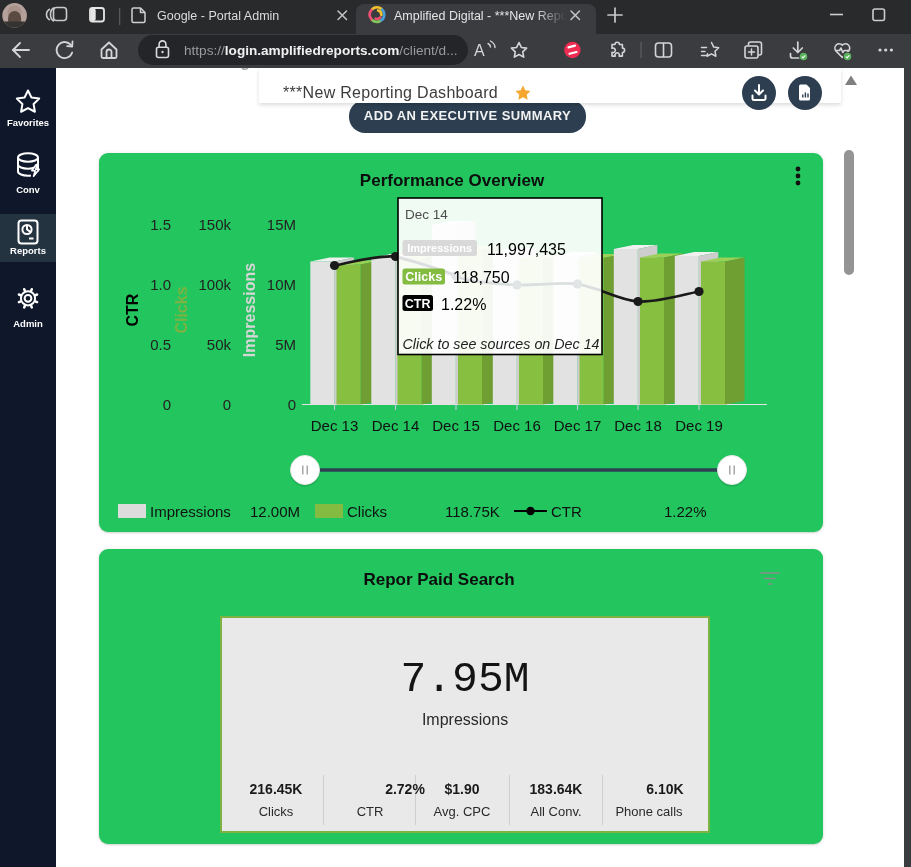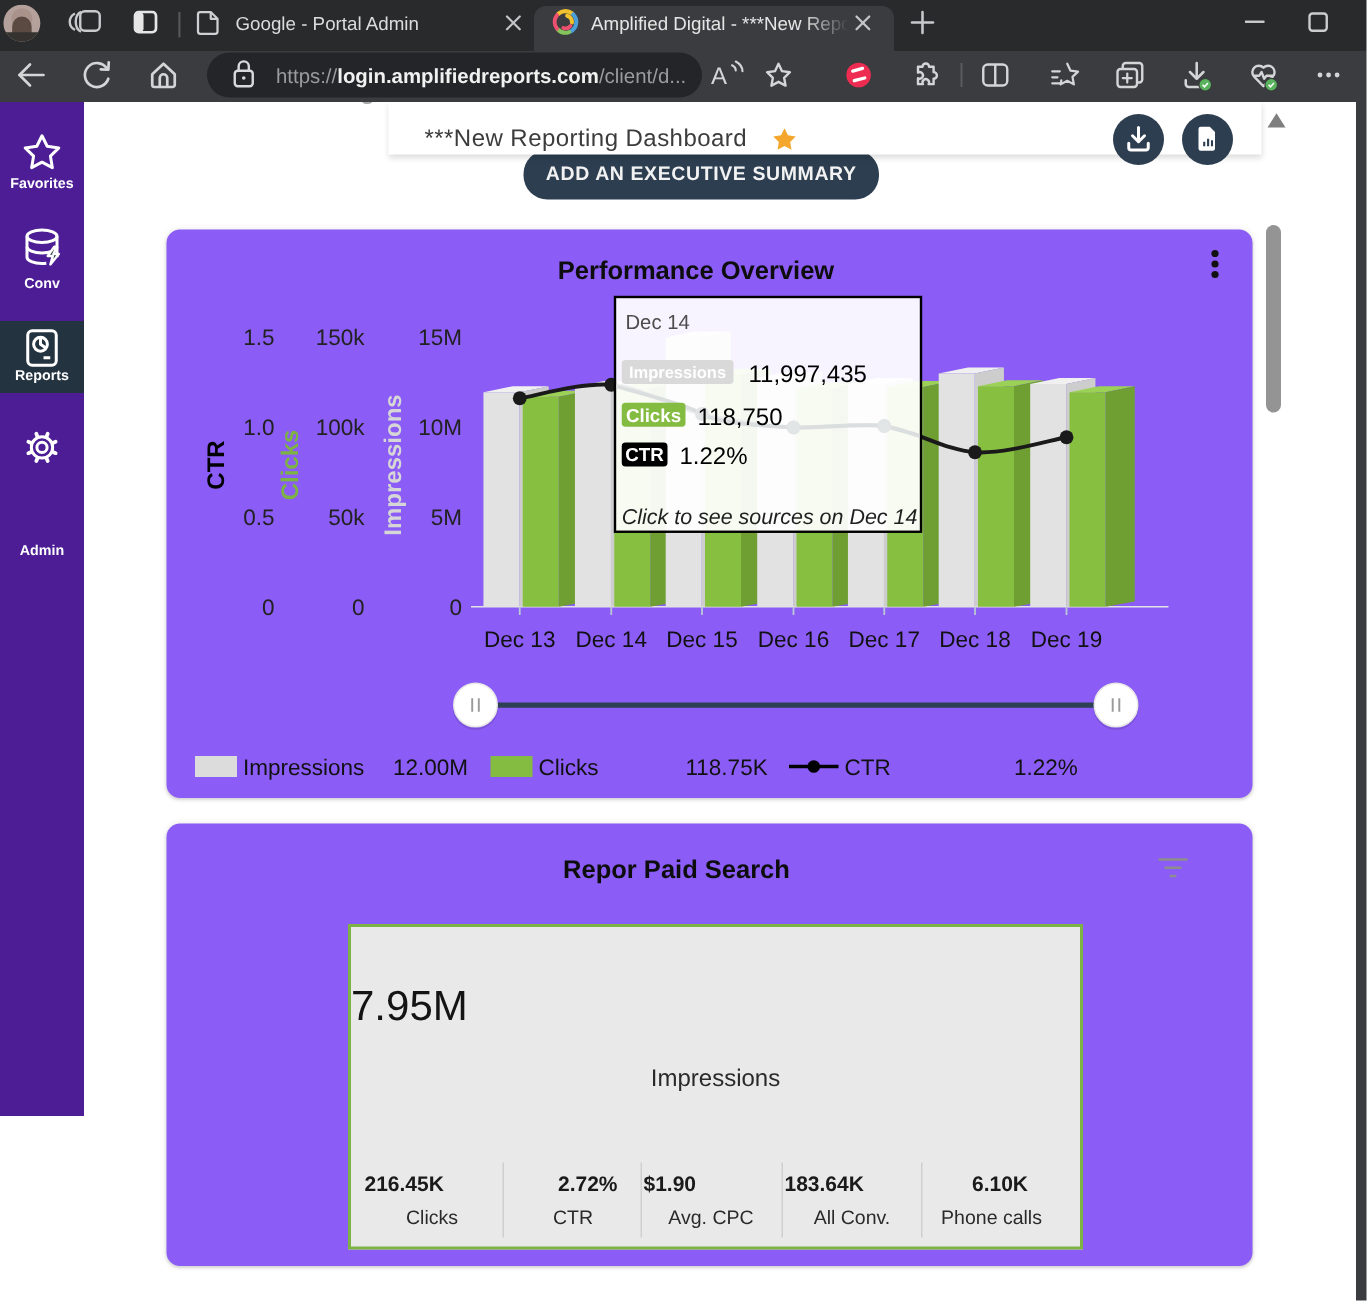--- a/index.html
+++ b/index.html
@@ -10,30 +10,30 @@
   
   #tabstrip { position:absolute; left:0; top:0; width:911px; height:34px; background:#292a2c; }
   #toolbar  { position:absolute; left:0; top:34px; width:911px; height:34px; background:#3b3c3f; }
   #activetab { position:absolute; left:356px; top:4px; width:240px; height:30px; background:#3b3c3f;
     border-radius:8px 8px 0 0; }
   .tabtxt { color:#dcdcdc; font-size:12.5px; }
   #urlpill { position:absolute; left:138px; top:35px; width:330px; height:30px; background:#242528; border-radius:15px; }
   #rightstrip { position:absolute; left:904px; top:68px; width:7px; height:799px; background:#3b3c3f; }
 
   
-  #sidebar { position:absolute; left:0; top:68px; width:56px; height:676px; background:#4c1d95; }
+  #sidebar { position:absolute; left:0; top:68px; width:56px; height:799px; background:#0f172a; }
   .sblabel { position:absolute; width:56px; text-align:center; color:#fff; font-size:9.5px; font-weight:bold; }
   #sbsel { position:absolute; left:0; top:146px; width:56px; height:48px; background:#243340; }
 
   
   #content { position:absolute; left:56px; top:68px; width:848px; height:799px; background:#fff;
     border-top-right-radius:10px; overflow:hidden; }
   
 
-  .card { position:absolute; left:55px; width:724px; background:#8b5cf6; border-radius:9px;
+  .card { position:absolute; left:43px; width:724px; background:#22c55e; border-radius:9px;
     box-shadow:0 1px 2px rgba(0,0,0,0.14), 0 0 5px rgba(0,0,0,0.08); }
   #card1 { top:85px; height:379px; }
   #card2 { top:481px; height:295px; }
   .cardtitle { position:absolute; width:100%; text-align:center; font-weight:bold; font-size:17px; color:#0d0d0d; }
 
   
   #lets { position:absolute; left:143px; top:-15px; color:#a9a9a9; font-size:16px; font-weight:bold; }
   #execbtn { position:absolute; left:293px; top:32px; width:237px; height:32.5px; background:#2c3e50;
     border-radius:16px; color:#f2f2f2; font-size:13px; font-weight:bold; text-align:center; line-height:32.5px;
     letter-spacing:0.4px; }
@@ -41,21 +41,21 @@
     box-shadow:0 2px 4px rgba(0,0,0,0.14); }
   #htitle { position:absolute; left:24px; top:16px; font-size:16px; color:#3c3c3c; letter-spacing:0.3px; }
   .circbtn { position:absolute; top:8px; width:34px; height:34px; background:#2c3e50; border-radius:50%; }
 
   
   #sbthumb { position:absolute; left:788px; top:82px; width:10px; height:125px; background:#949494; border-radius:5px; }
 
   
   #gbox { position:absolute; left:121px; top:67px; width:490px; height:217px; background:#e9e9e9;
     border:2px solid #7cb342; }
-  .statv { position:absolute; width:90px; text-align:left; font-size:14px; font-weight:bold; color:#1a1a1a; top:232px; }
+  .statv { position:absolute; width:90px; text-align:center; font-size:14px; font-weight:bold; color:#1a1a1a; top:232px; }
   .statl { position:absolute; width:90px; text-align:center; font-size:13px; color:#2a2a2a; top:255px; }
   .sdiv { position:absolute; top:226px; width:1px; height:50px; background:#cfcfcf; }
 </style>
 </head>
 <body>
 
 <div id="tabstrip"></div>
 <div id="toolbar"></div>
 <div id="activetab"></div>
 <div id="rightstrip"></div>
@@ -206,21 +206,21 @@
   </g>
   <circle cx="24.5" cy="17" r="1.2" fill="#d8d9db"></circle>
   <text x="46" y="20.3" font-size="13.6" fill="#9a9b9d" font-family="Liberation Sans, sans-serif">https://<tspan fill="#f1f1f1" font-weight="bold">login.amplifiedreports.com</tspan>/client/d...</text>
 </svg>
 
 <div id="sidebar">
   <div id="sbsel"></div>
   <div class="sblabel" style="top:49px;">Favorites</div>
   <div class="sblabel" style="top:116px;">Conv</div>
   <div class="sblabel" style="top:177px;">Reports</div>
-  <div class="sblabel" style="top:250px;margin-top:44px;">Admin</div>
+  <div class="sblabel" style="top:250px;">Admin</div>
   <svg class="abs" style="left:0;top:0;" width="56" height="360" viewBox="0 0 56 360">
 
     <path d="M28 22.5 l3.45 7 7.75 1.1 -5.6 5.45 1.3 7.7 -6.9 -3.65 -6.9 3.65 1.3 -7.7 -5.6 -5.45 7.75 -1.1 z" fill="none" stroke="#fff" stroke-width="2" stroke-linejoin="round"></path>
 
     <g fill="none" stroke="#fff" stroke-width="2">
       <ellipse cx="28" cy="89.5" rx="10" ry="4.2"></ellipse>
       <path d="M18 89.5 v7 c0 2.3 4.5 4.2 10 4.2 s10 -1.9 10 -4.2 v-7"></path>
       <path d="M18 96.5 v7 c0 2.3 4.5 4.2 10 4.2 c1 0 2 -0.06 2.9 -0.18 M38 103.5 v-7"></path>
     </g>
     <path d="M36.2 96.5 l-4.4 6.2 h3.4 l-1.6 5.6 5.6 -7 h-3.6 l2.2 -4.8 z" fill="#2d3e4f" stroke="#fff" stroke-width="1.6" stroke-linejoin="round"></path>
@@ -422,21 +422,21 @@
   <div class="card" id="card2">
     <div class="cardtitle" style="top:21px; left:-22px;">Repor Paid Search</div>
     <svg class="abs" style="left:659px;top:20px;" width="24" height="20" viewBox="0 0 24 20">
       <g stroke="#8d8d8d" stroke-width="1.7" stroke-linecap="round">
         <line x1="3" y1="4" x2="21" y2="4"></line>
         <line x1="7" y1="9.5" x2="17" y2="9.5"></line>
         <line x1="10.5" y1="15" x2="13.5" y2="15"></line>
       </g>
     </svg>
     <div id="gbox">
-      <div style="position:absolute; left:0; top:37px; width:100%; font-size:28px; color:#141414;">7.95M</div>
+      <div style="position:absolute; left:0; top:37px; width:100%; text-align:center; font-size:43px; color:#141414;font-family:Liberation Mono, monospace;">7.95M</div>
       <div style="position:absolute; left:0; top:93px; width:100%; text-align:center; font-size:16px; color:#2a2a2a;">Impressions</div>
     </div>
     <div class="sdiv" style="left:224px;"></div>
       <div class="sdiv" style="left:316px;"></div>
       <div class="sdiv" style="left:410px;"></div>
       <div class="sdiv" style="left:503px;"></div>
     <div class="statv" style="left:132px;">216.45K</div>
     <div class="statl" style="left:132px;">Clicks</div>
     <div class="statv" style="left:226px;margin-left:35px;">2.72%</div>
     <div class="statl" style="left:226px;">CTR</div>

